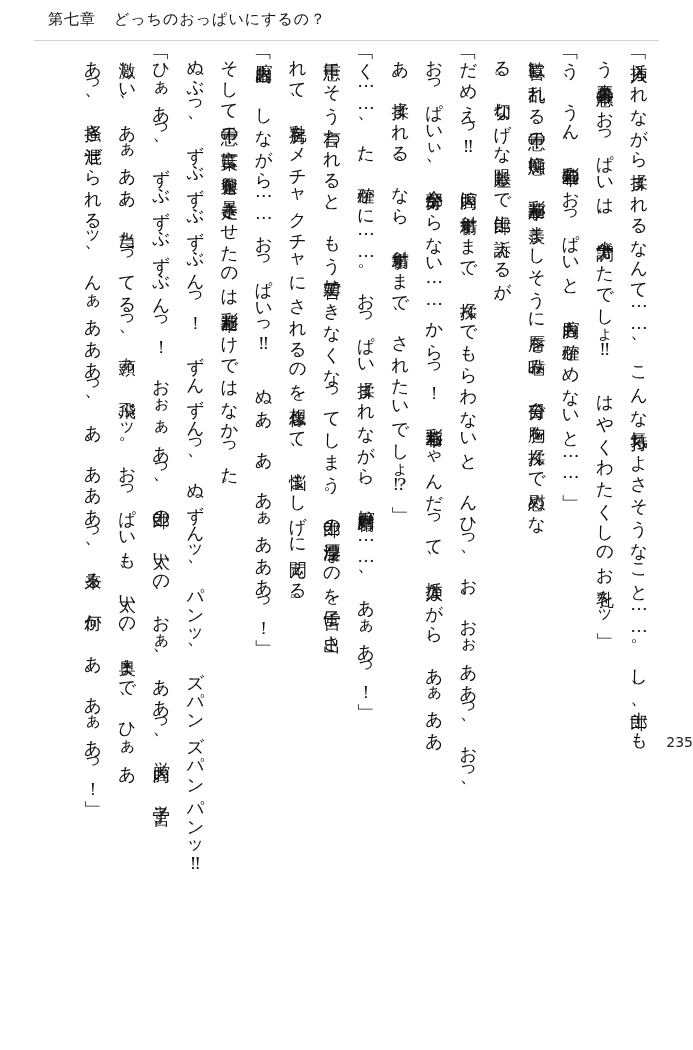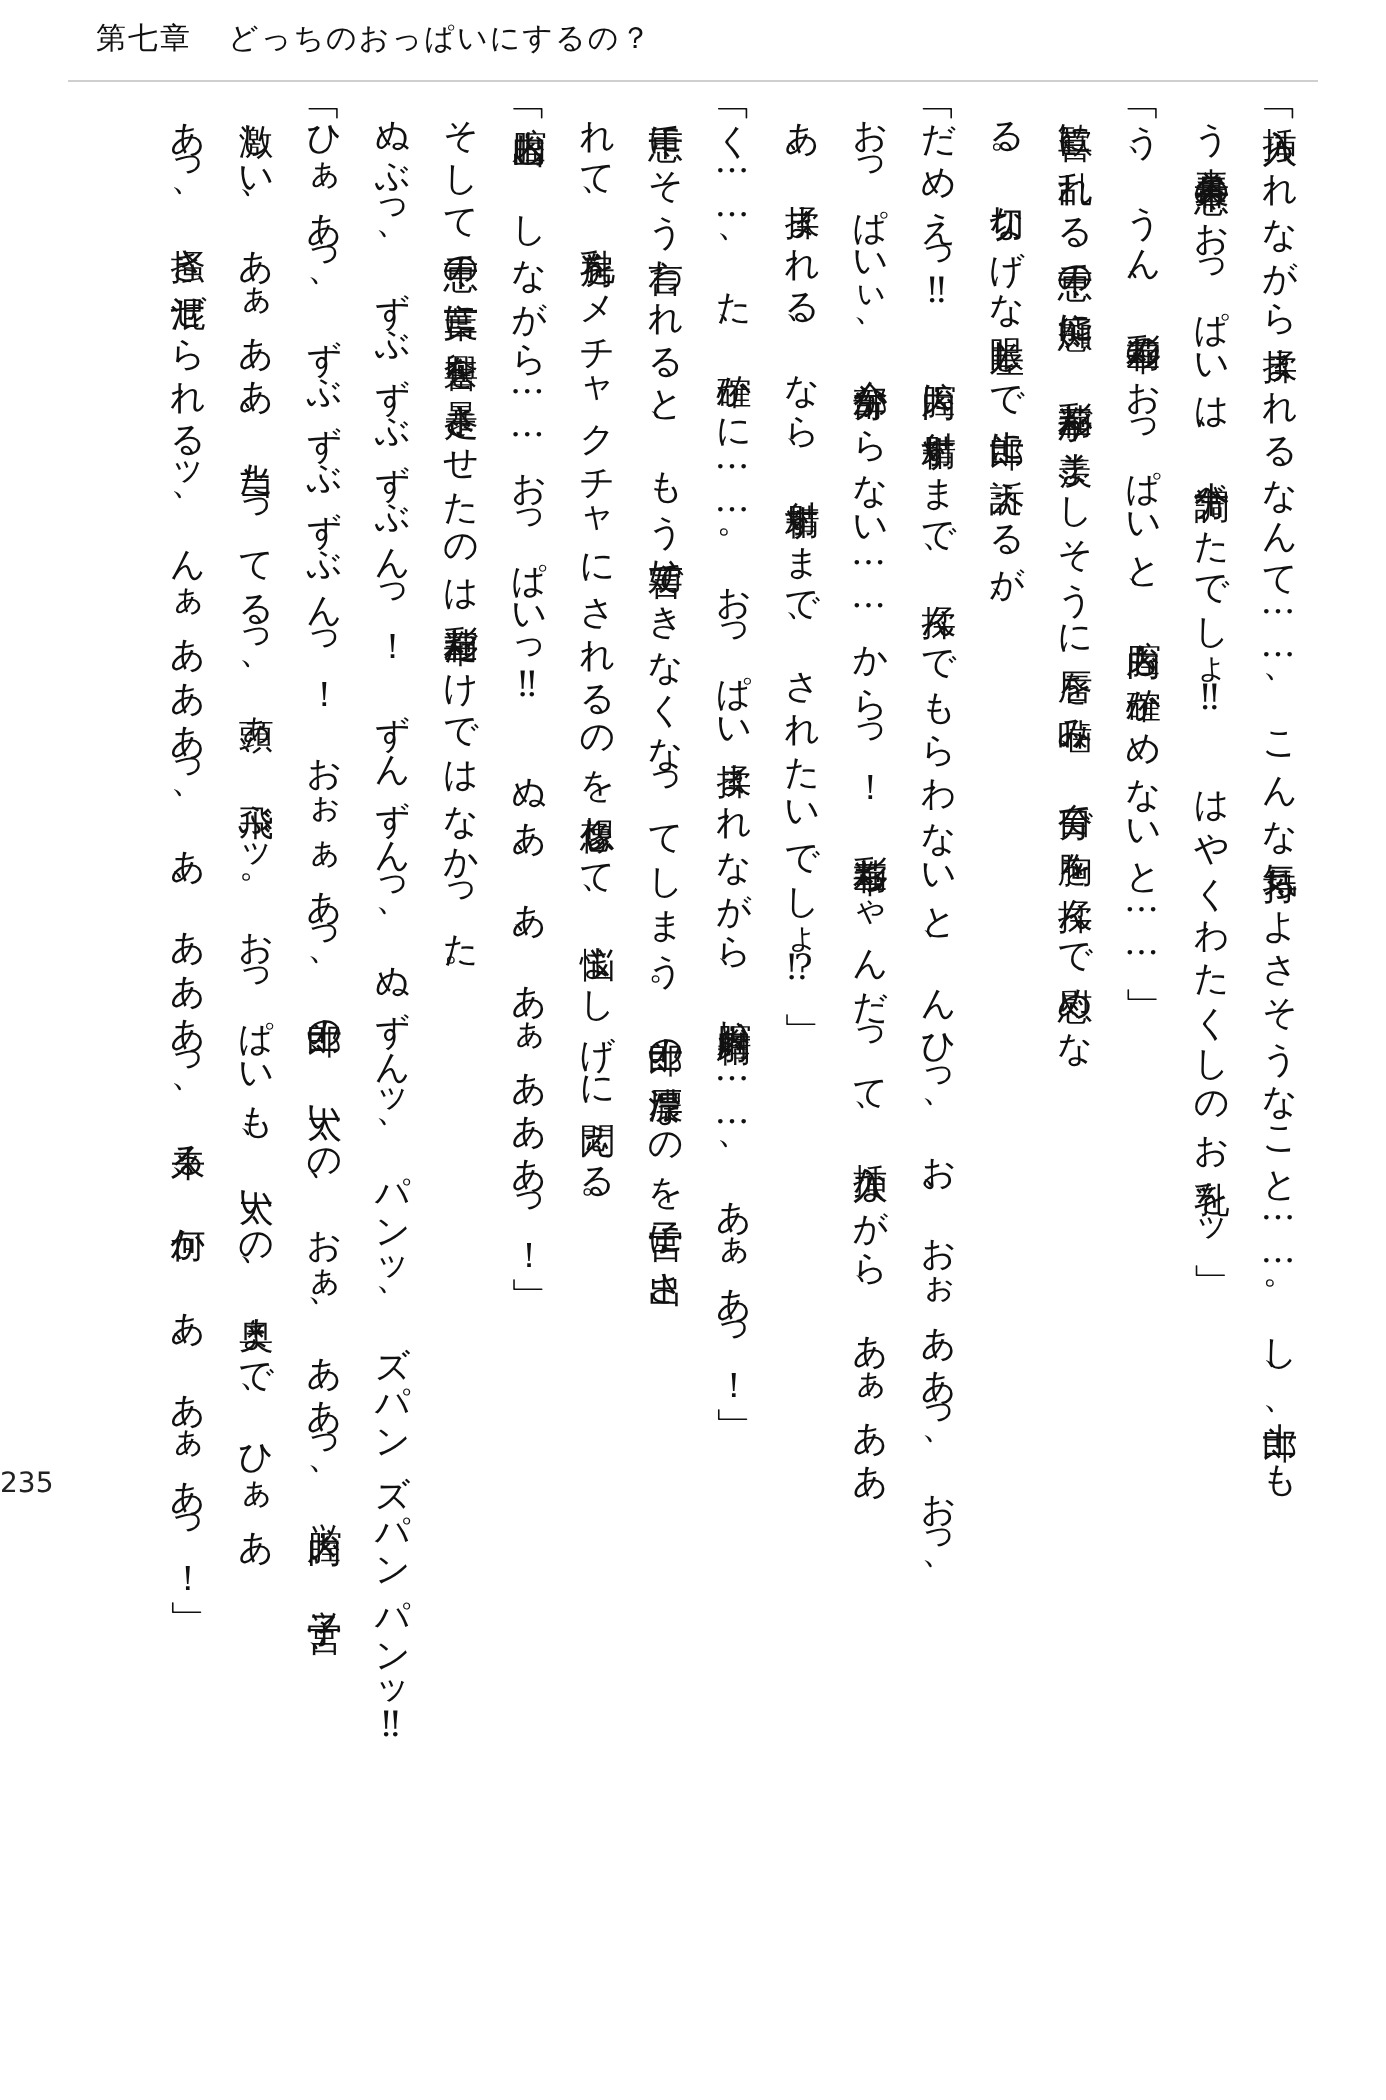--- a/index.html
+++ b/index.html
@@ -75,21 +75,21 @@
   .line {
     margin: 0;
   }
 
   
   #page-number {
     position: absolute;
     bottom: 18px;
     left: 0;
     width: 693px;
-    text-align: left;
+    text-align: right;
     font-size: 14px;
     font-family: "DejaVu Sans", "Liberation Sans", sans-serif;
     color: #222;
   }
   #page-footer-mark {
     position: absolute;
     bottom: 2px;
     left: 0;
     width: 693px;
     text-align: center;

